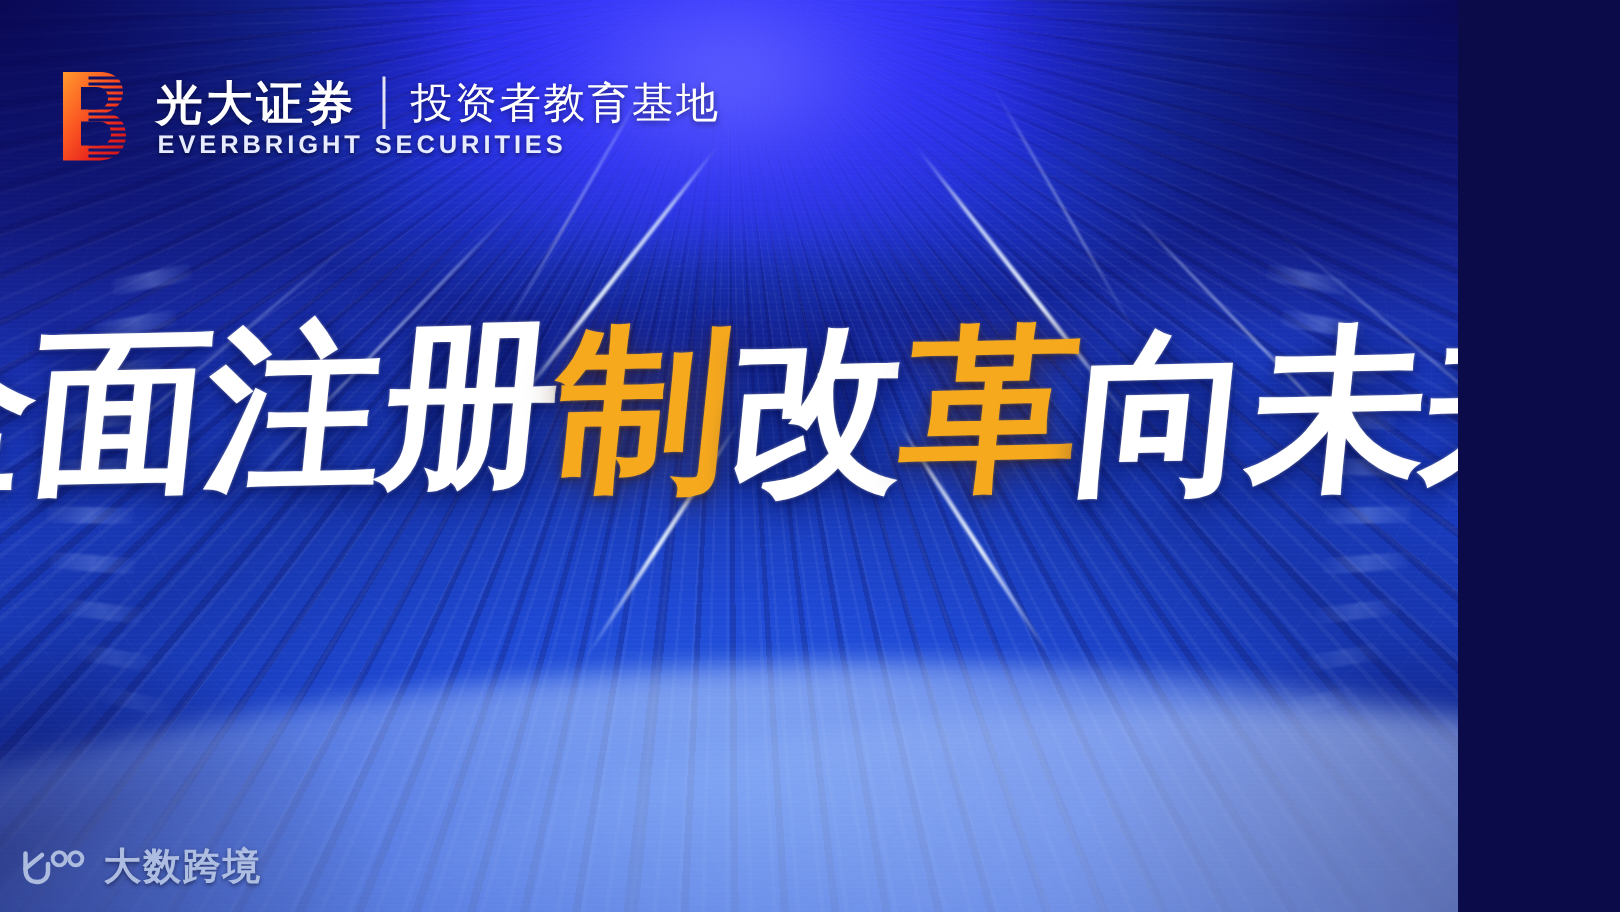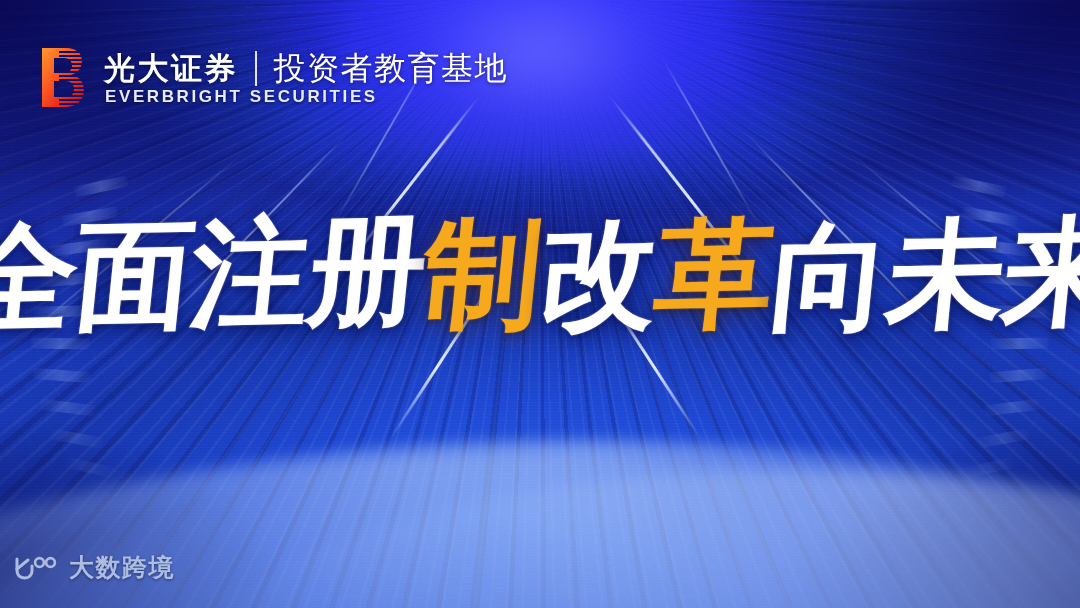--- a/index.html
+++ b/index.html
@@ -6,21 +6,21 @@
   * { margin:0; padding:0; box-sizing:border-box; }
   html, body {
     width:1080px; height:608px;
     background:#0b0b4a; overflow:hidden;
     font-family:"Liberation Sans","DejaVu Sans",sans-serif;
   }
 
   
   .stage{
     position:relative;
-    width:1080px; height:608px;
+    width:972px; height:608px;
     overflow:hidden;
     background:#16169c;
   }
 
   
   .bg-base{
     position:absolute; inset:0;
     background:
       radial-gradient(ellipse 60% 46% at 50% 2%,
         #2b2bff 0%, #1f24e2 26%, #1733b8 52%, #14259a 74%, rgba(16,20,120,0) 100%),
@@ -160,21 +160,21 @@
     text-shadow:0 1px 4px rgba(0,0,20,.55);
     white-space:nowrap;
   }
   .brand-divider{
     width:1.6px; height:35px;
     background:rgba(255,255,255,.88);
     flex:0 0 auto;
   }
   .brand-sub-cn{
     font-family:"Liberation Sans","DejaVu Sans",sans-serif;
-    font-size:32px; font-weight:400; color:#ffffff;
+    font-size:28px; font-weight:400; color:#ffffff;
     letter-spacing:1.5px; line-height:1.05;
     text-shadow:0 1px 4px rgba(0,0,20,.55);
     white-space:nowrap;
   }
   .brand-en{
     font-family:"Liberation Sans","DejaVu Sans",sans-serif;
     font-size:17px; font-weight:700; color:#e6ebff;
     letter-spacing:2.6px; line-height:1;
     padding-left:1px;
     text-shadow:0 1px 3px rgba(0,0,20,.6);
@@ -203,21 +203,21 @@
   }
   .hl-white{ color:#ffffff; }
   .hl-gold { color:#f7a91e; text-shadow:
       0 0 2px rgba(255,200,90,.45),
       0 5px 22px rgba(60,26,0,.55),
       0 2px 6px rgba(40,20,0,.45); }
   .hl-gap{ display:inline-block; width:34px; }
 
   
   .watermark{
-    position:absolute; left:12px; bottom:24px;
+    position:absolute; left:12px; bottom:14px;
     display:flex; align-items:center; gap:11px;
     z-index:30;
     opacity:.9;
   }
   .wm-mark{ width:46px; height:26px; flex:0 0 auto; }
   .wm-mark svg{ display:block; width:46px; height:26px; }
   .wm-text{
     font-family:"Liberation Sans","DejaVu Sans",sans-serif;
     font-size:25px; font-weight:700;
     color:#b9c8e6; letter-spacing:1.5px;

